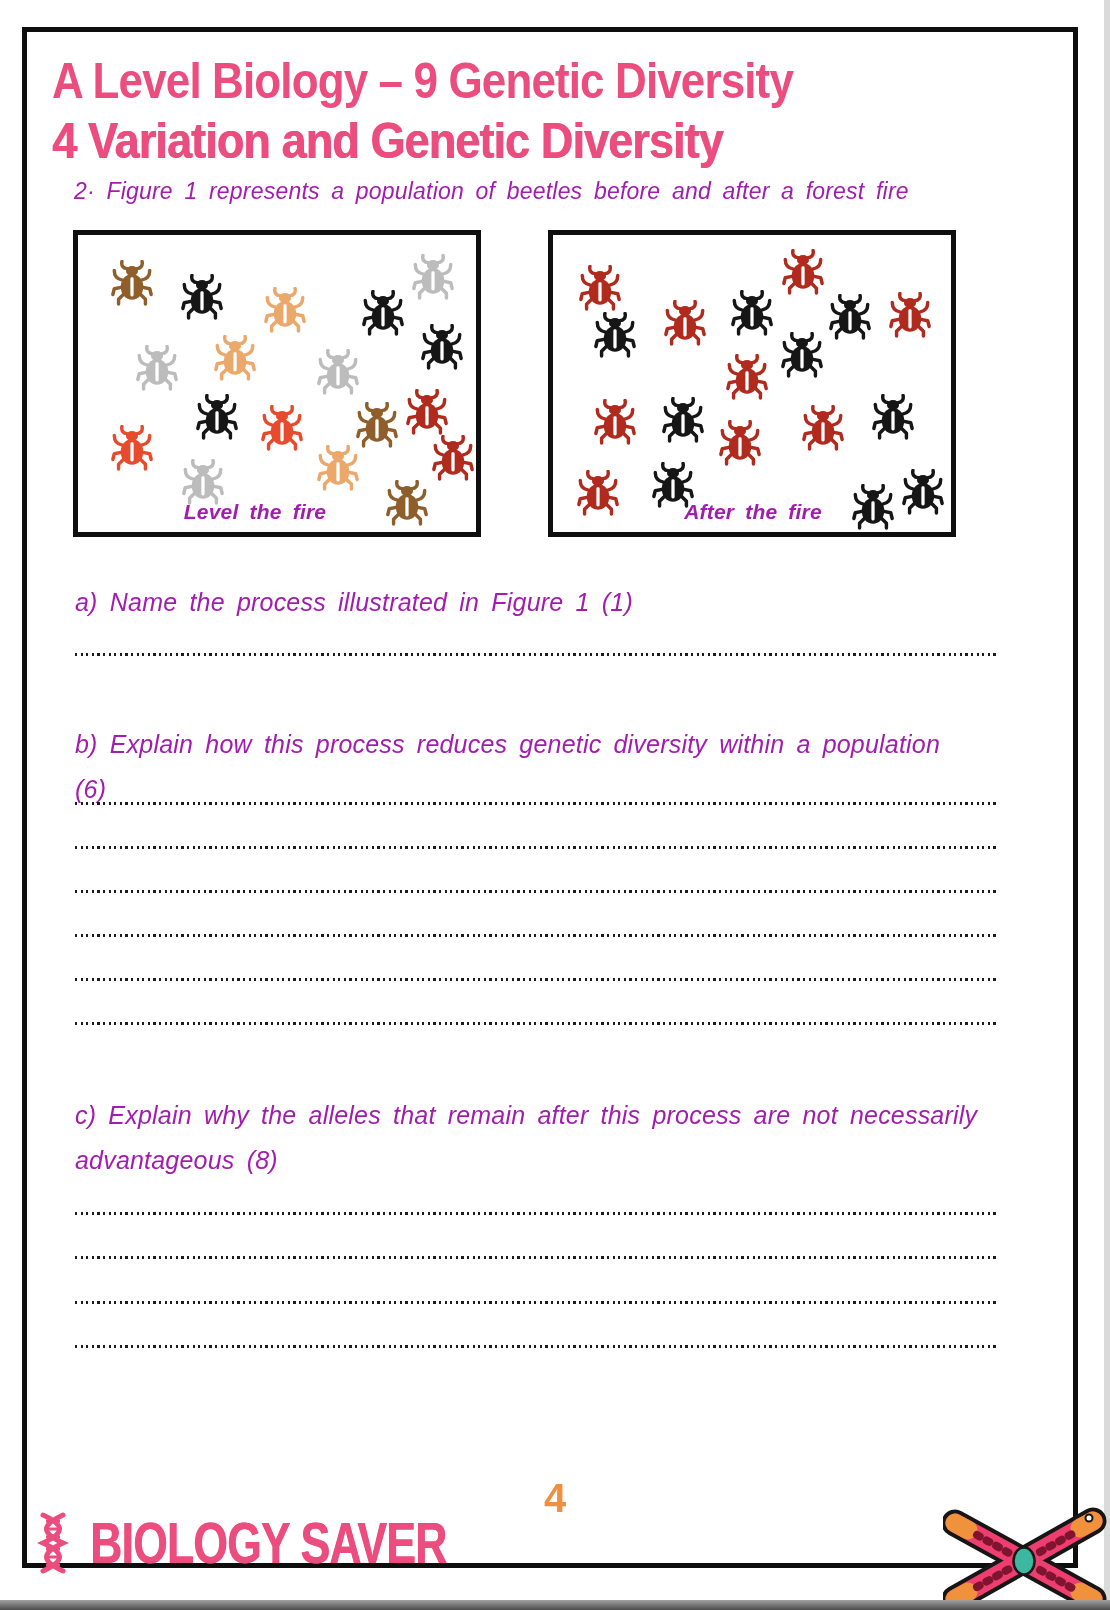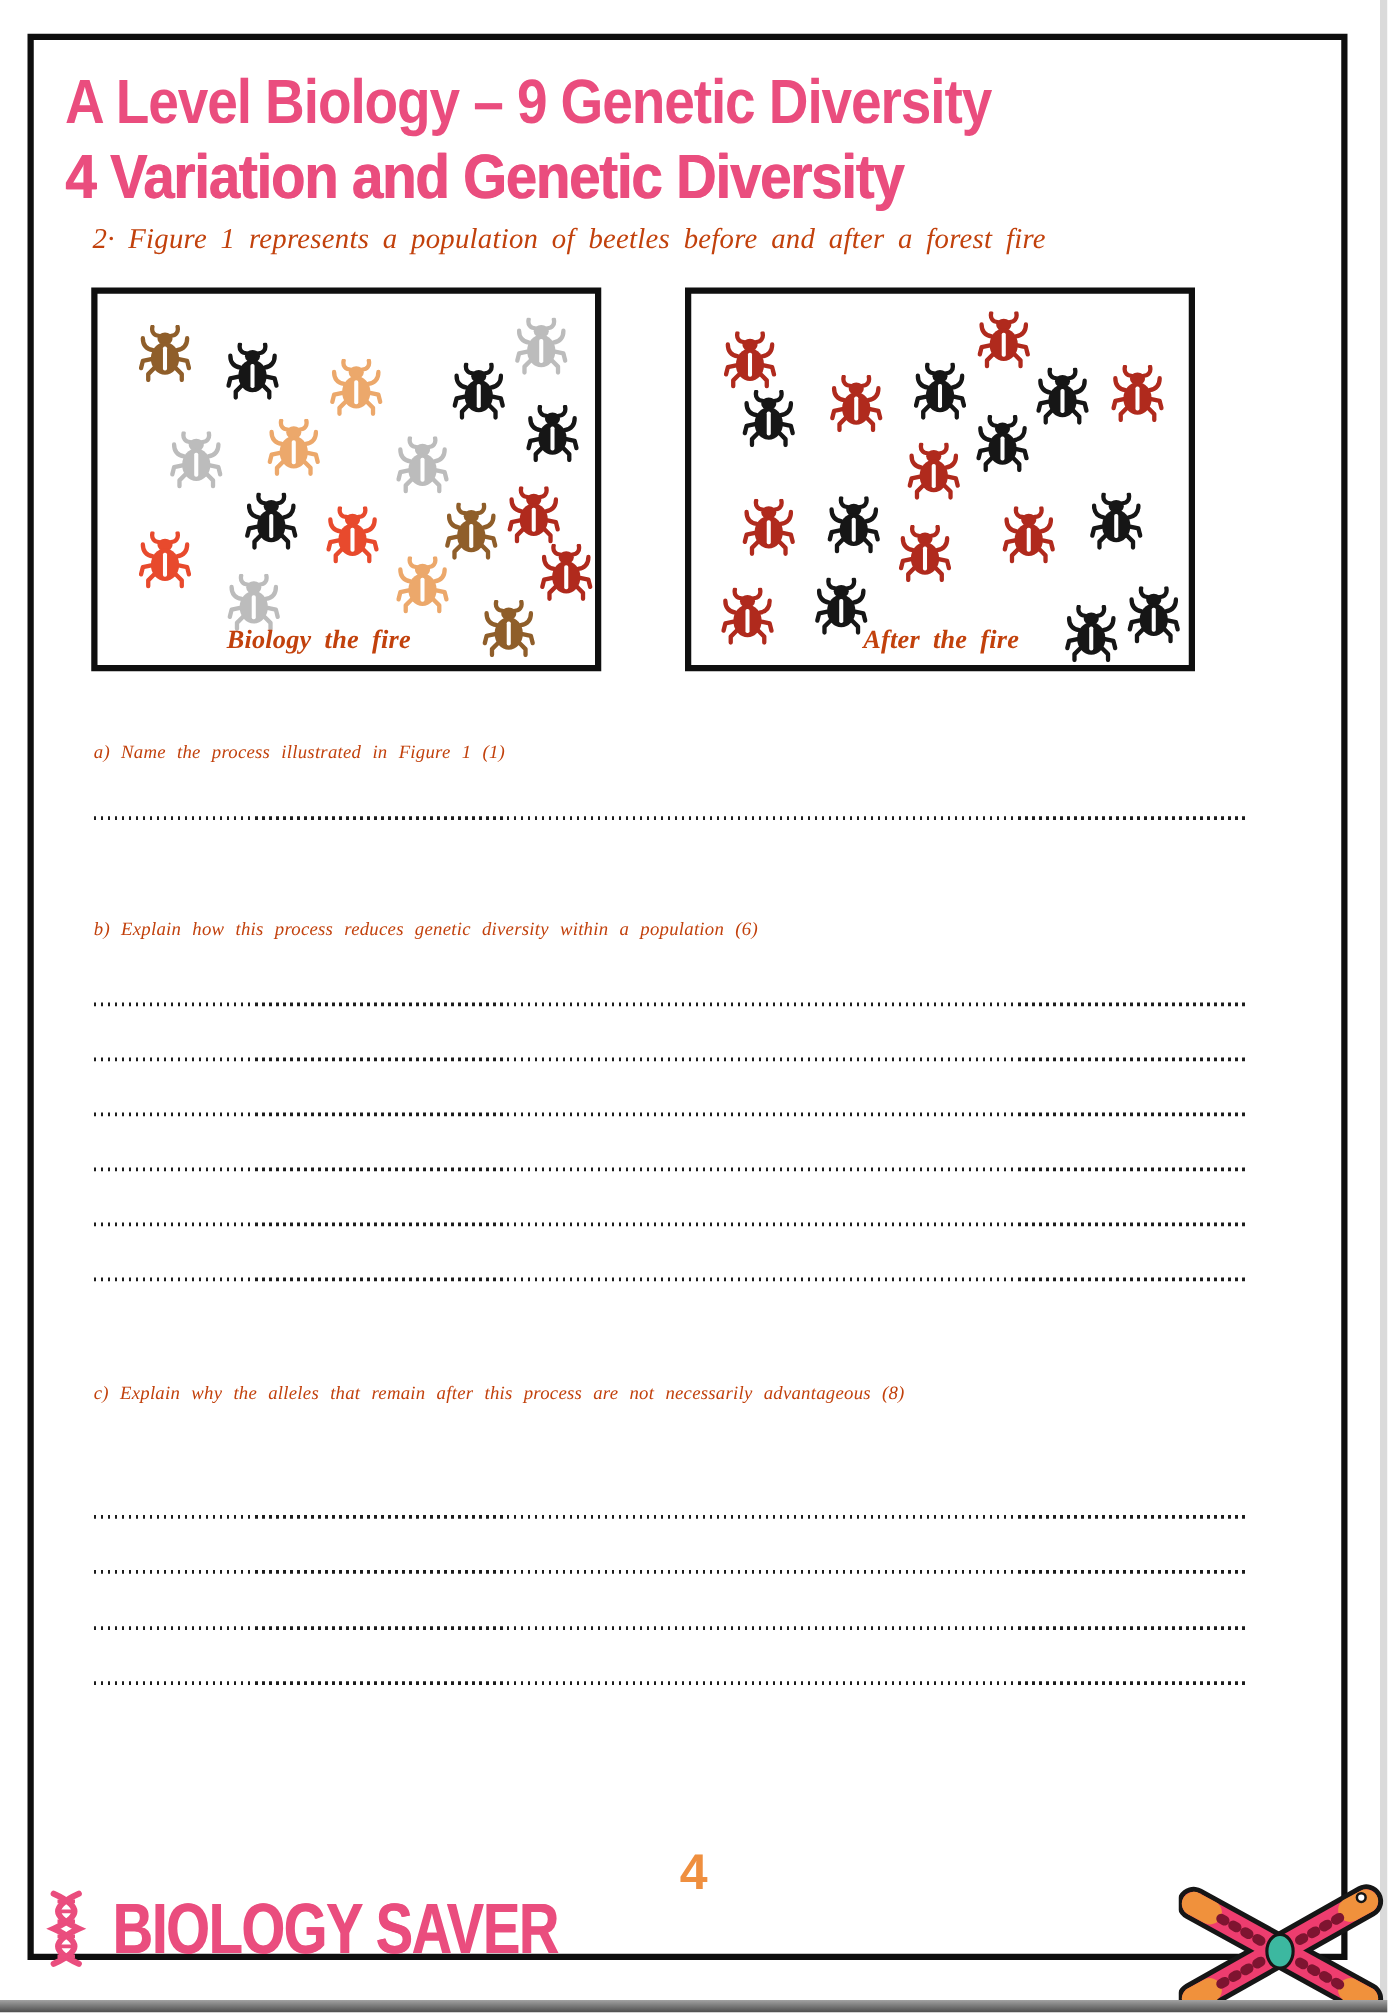--- a/index.html
+++ b/index.html
@@ -9,36 +9,36 @@
   .page-border{position:absolute;left:22px;top:27px;width:1056px;height:1541px;
        border:5px solid #0e0e0e;box-sizing:border-box;}
 
   .title1{position:absolute;left:52px;top:52px;color:#ea4d7e;font-size:50px;
        font-weight:600;letter-spacing:-1px;transform:scaleX(0.88);transform-origin:left top;
        white-space:nowrap;}
   .title2{position:absolute;left:52px;top:112px;color:#ea4d7e;font-size:50px;
        font-weight:800;letter-spacing:-1px;transform:scaleX(0.9);transform-origin:left top;
        white-space:nowrap;text-shadow:0.8px 0 0 #ea4d7e;}
 
-  .hand{font-family:Liberation Serif, serif;font-style:italic;color:#c2410c;
+  .hand{font-family:Liberation Sans, sans-serif;font-style:italic;color:#a21caf;
        word-spacing:5px;letter-spacing:0.2px;}
 
   .intro{position:absolute;left:74px;top:178px;font-size:23px;font-weight:500;}
 
   .fig-box{position:absolute;top:230px;width:408px;height:307px;
        border:5px solid #0f0f0f;box-sizing:border-box;background:#ffffff;}
   .fig-box.before{left:73px;}
   .fig-box.after{left:548px;}
   .beetle{position:absolute;width:46px;height:46px;}
   .fig-label{position:absolute;bottom:8px;font-size:21px;font-weight:600;
        transform:translateX(-50%);white-space:nowrap;}
   .fig-label.before{left:177px;}
   .fig-label.after{left:200px;}
 
-  .qtext{position:absolute;left:75px;width:905px;font-size:15px;font-weight:500;
+  .qtext{position:absolute;left:75px;width:905px;font-size:25px;font-weight:500;
        line-height:45px;}
   .q-a{top:580px;}
   .q-b{top:722px;}
   .q-c{top:1093px;}
 
   .dotline{position:absolute;left:75px;width:922px;height:3px;
        background:repeating-linear-gradient(90deg,#1c1c1c 0 2.2px,transparent 2.2px 5.6px);}
 
   .page-num{position:absolute;left:0;right:0;top:1476px;text-align:center;
        font-size:40px;font-weight:800;color:#ef8f3f;}
@@ -135,21 +135,21 @@
       <svg class="beetle" viewBox="0 0 48 48" style="left: 352px; top: 200px; color: rgb(176, 42, 29);">
         <use href="#bug" xlink:href="#bug"></use>
       </svg>
       <svg class="beetle" viewBox="0 0 48 48" style="left: 102px; top: 224px; color: rgb(188, 188, 188);">
         <use href="#bug" xlink:href="#bug"></use>
       </svg>
       <svg class="beetle" viewBox="0 0 48 48" style="left: 306px; top: 245px; color: rgb(143, 94, 42);">
         <use href="#bug" xlink:href="#bug"></use>
       </svg>
     </div>
-  <div class="fig-label before hand">Biology the fire</div>
+  <div class="fig-label before hand">Level the fire</div>
 </div>
 
 <div class="fig-box after">
   <div style="position:absolute;left:0;top:0;right:0;bottom:0;">
       <svg class="beetle" viewBox="0 0 48 48" style="left: 24px; top: 30px; color: rgb(176, 42, 29);">
         <use href="#bug" xlink:href="#bug"></use>
       </svg>
       <svg class="beetle" viewBox="0 0 48 48" style="left: 39px; top: 77px; color: rgb(22, 22, 22);">
         <use href="#bug" xlink:href="#bug"></use>
       </svg>

